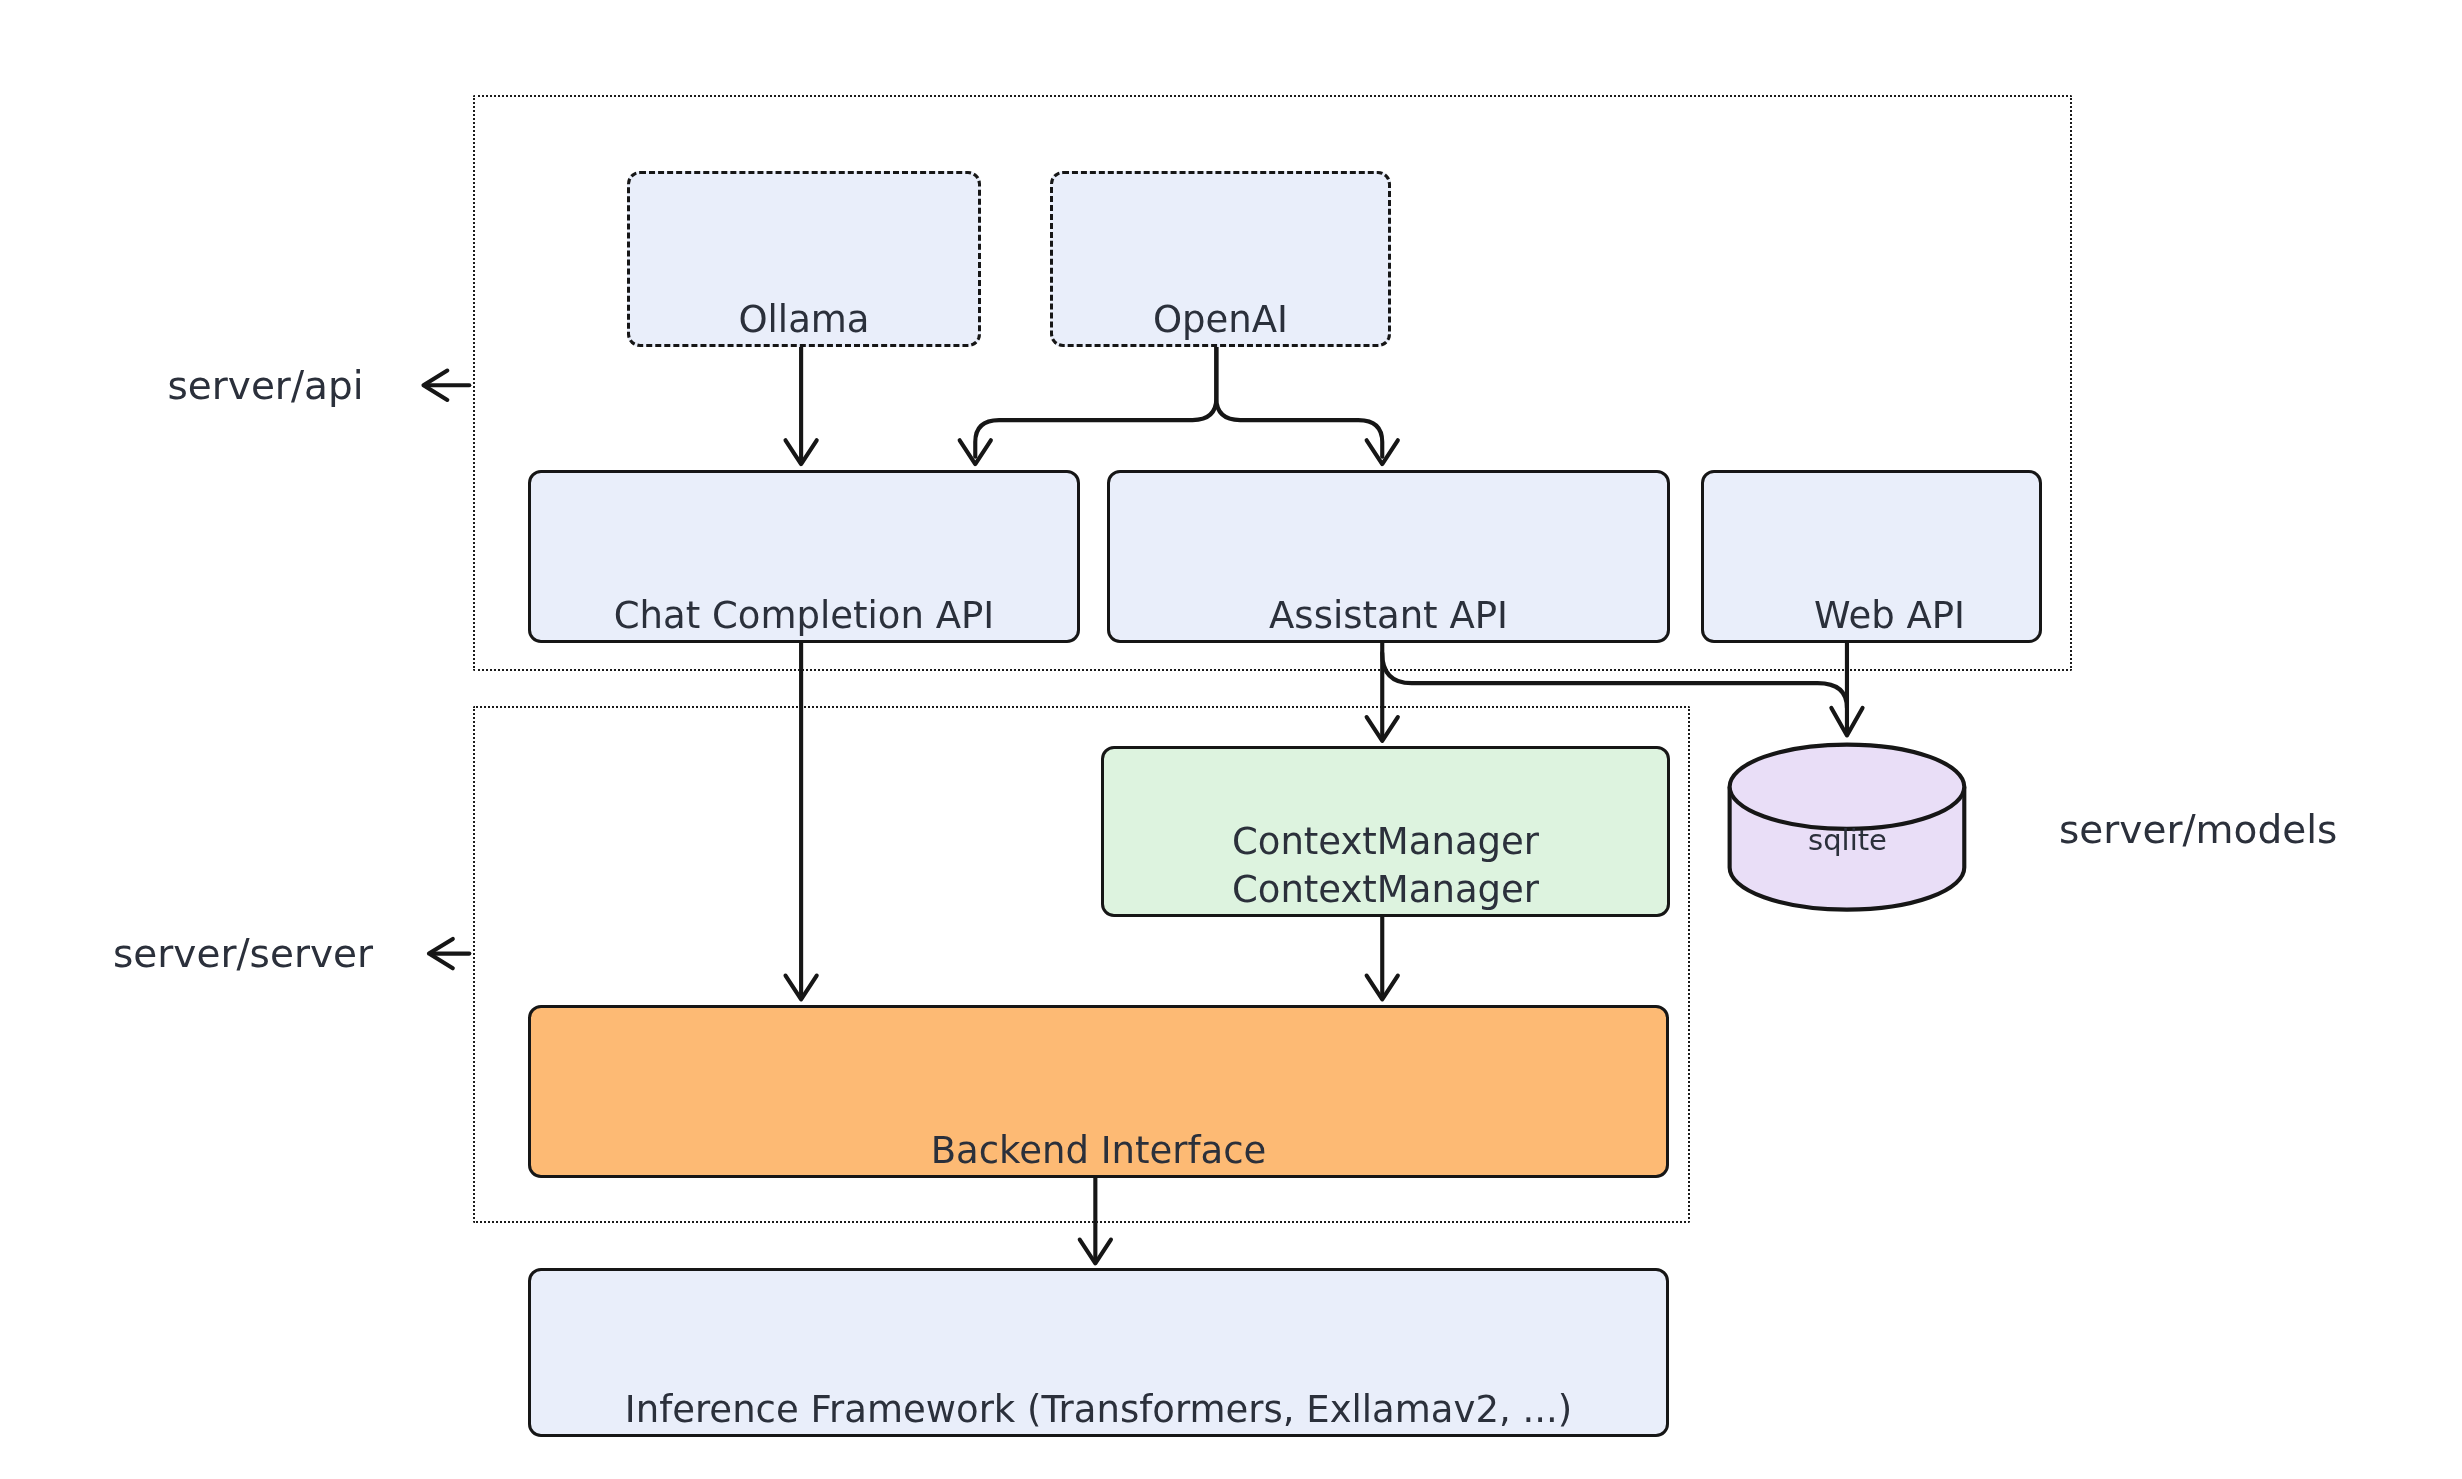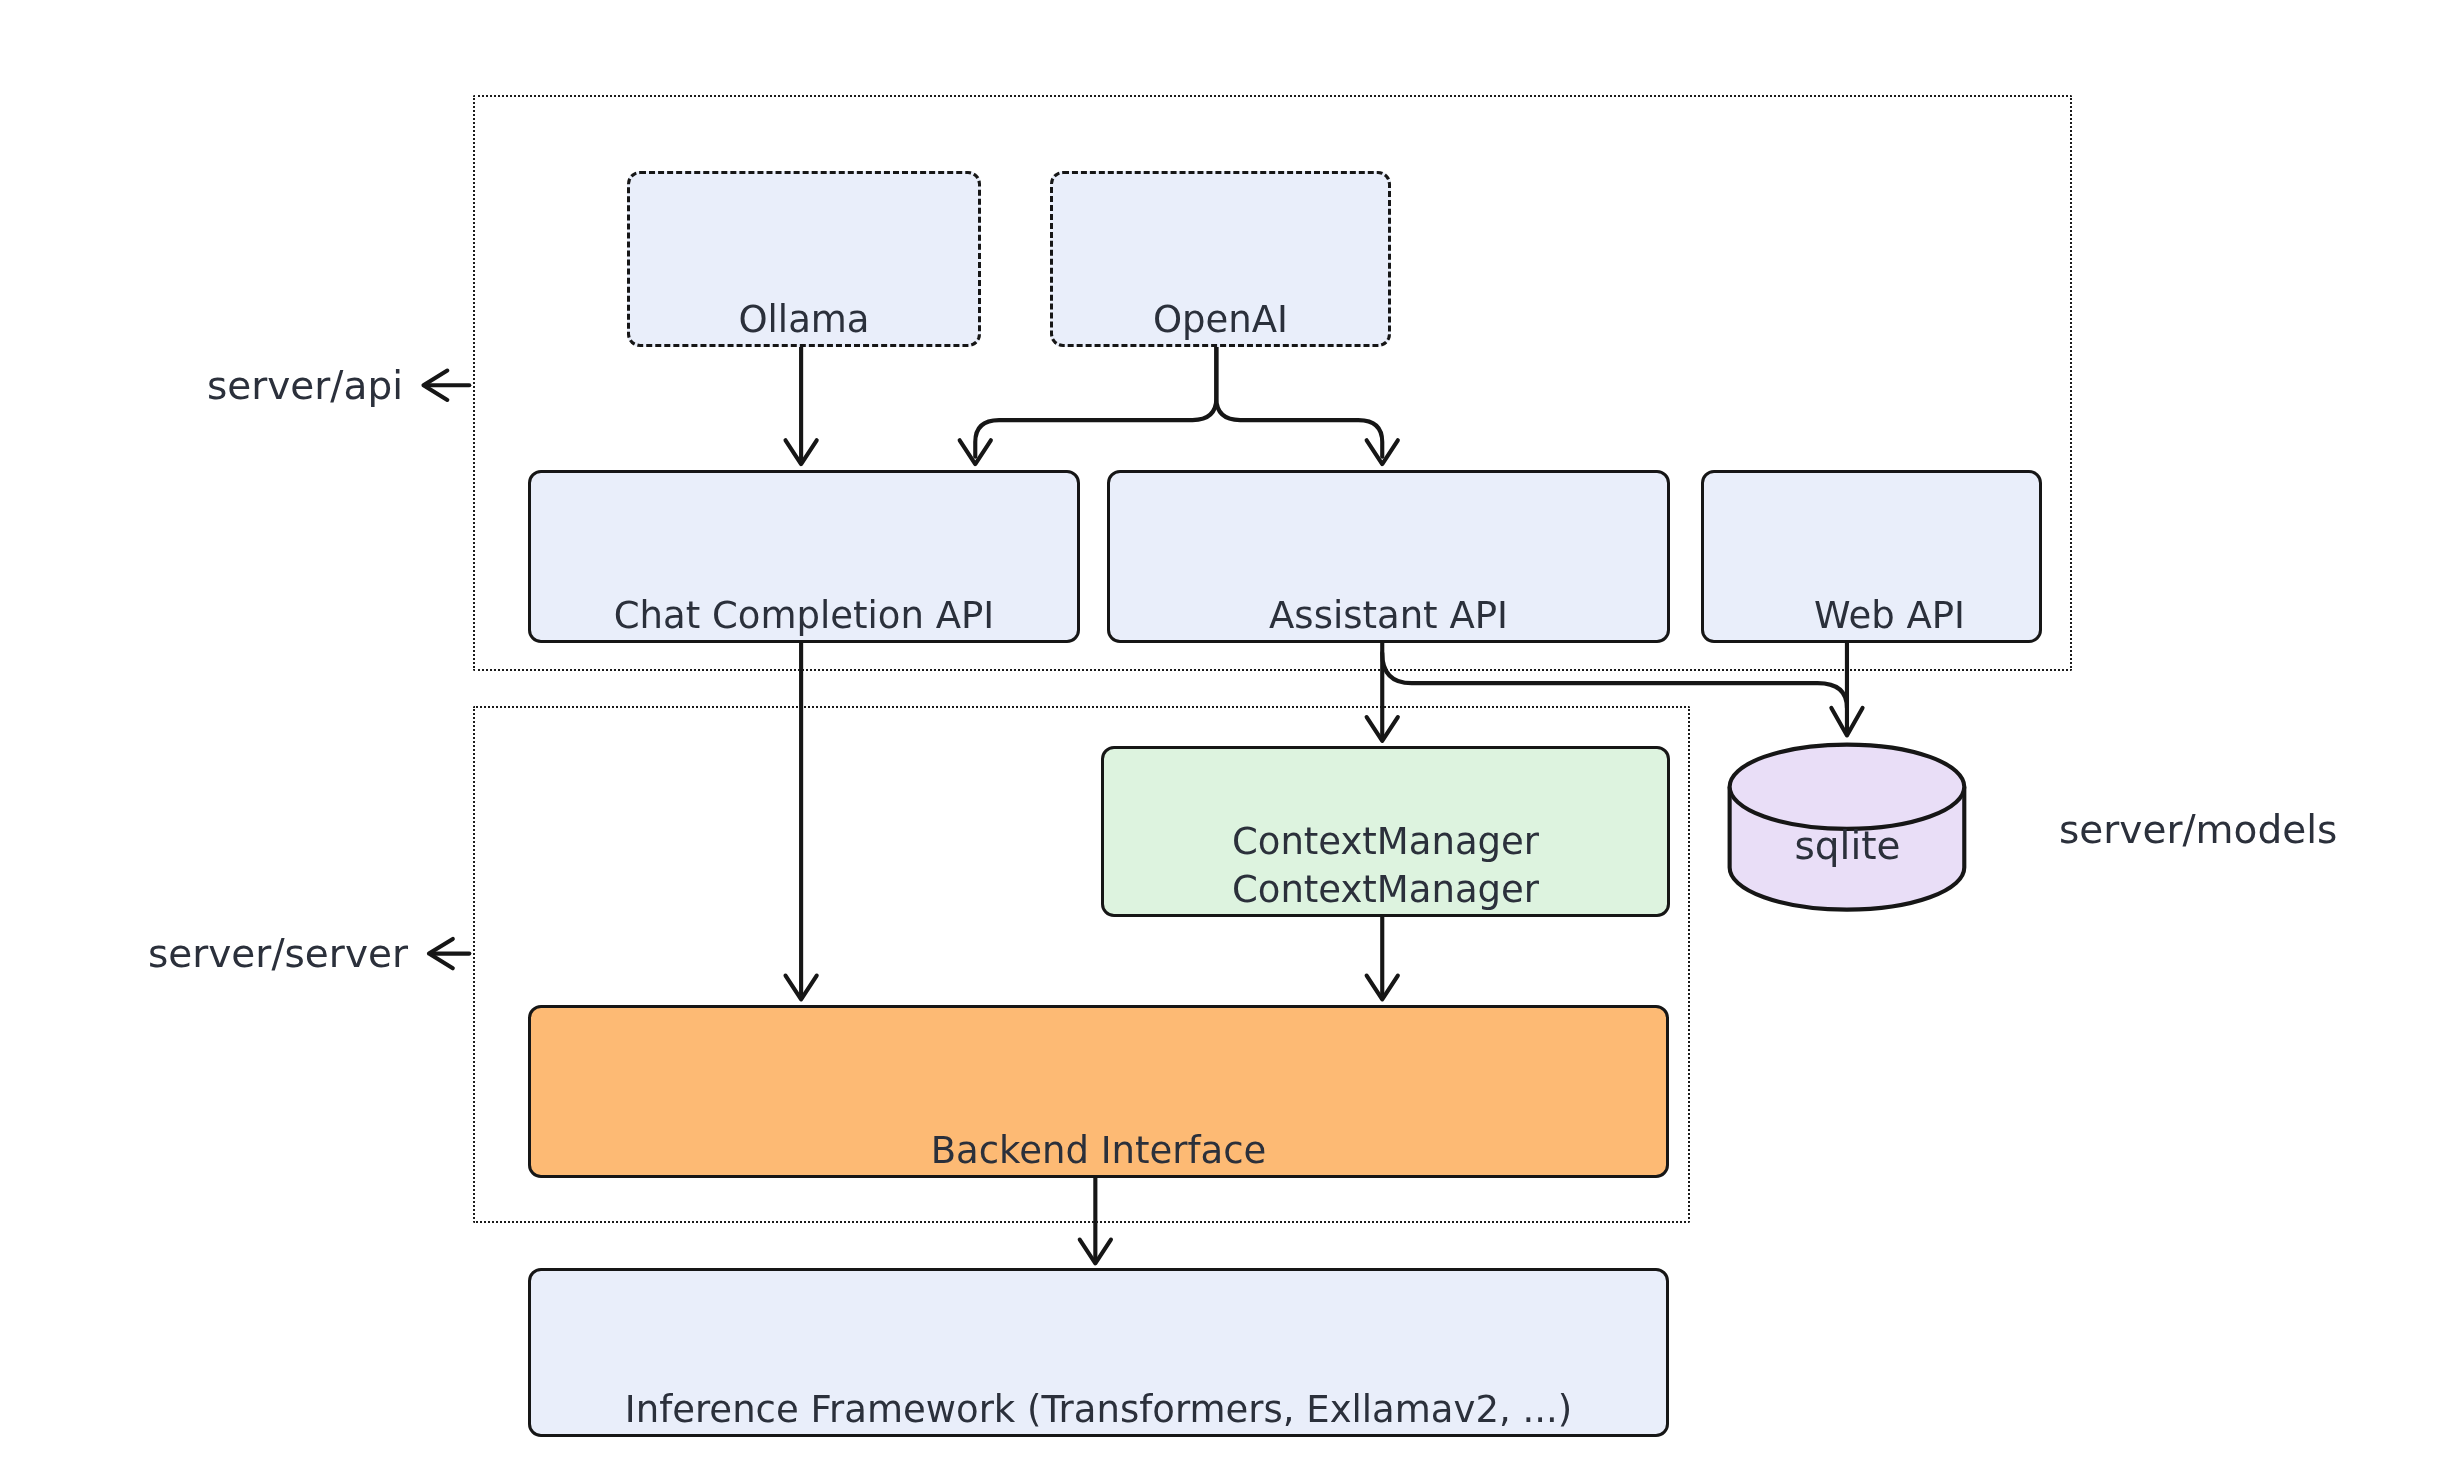--- a/index.html
+++ b/index.html
@@ -11,23 +11,23 @@
   .group{position:absolute;border:2.8px dotted #1b1b1b;border-radius:1.8px;}
   .node{
     position:absolute;display:flex;flex-direction:column;align-items:center;justify-content:flex-end;
     border:3.7px solid #161616;border-radius:13px;background:#e9eefa;
     font-size:37px;text-align:center;line-height:1.3;white-space:nowrap;
   }
   .node.dashed{border-style:dashed;}
   .node.green{background:#ddf3df;}
   .node.yellow{background:#fdba74;}
   .plain-label{position:absolute;font-size:39px;white-space:nowrap;}
-  .right-align{text-align:right;}
+  .right-align{text-align:center;}
   .cyl-label{
-    position:absolute;font-size:39px;text-align:center;white-space:nowrap;
+    position:absolute;font-size:29px;text-align:center;white-space:nowrap;
   }
   svg.wires{position:absolute;left:0;top:0;pointer-events:none;}
   .wire{fill:none;stroke:#161616;stroke-width:4.5;stroke-linecap:round;stroke-linejoin:round;}
   .cyl-fill{fill:#e9def7;stroke:#161616;stroke-width:4.5;}
 </style>
 </head>
 <body>
 
 <div class="canvas">
 

